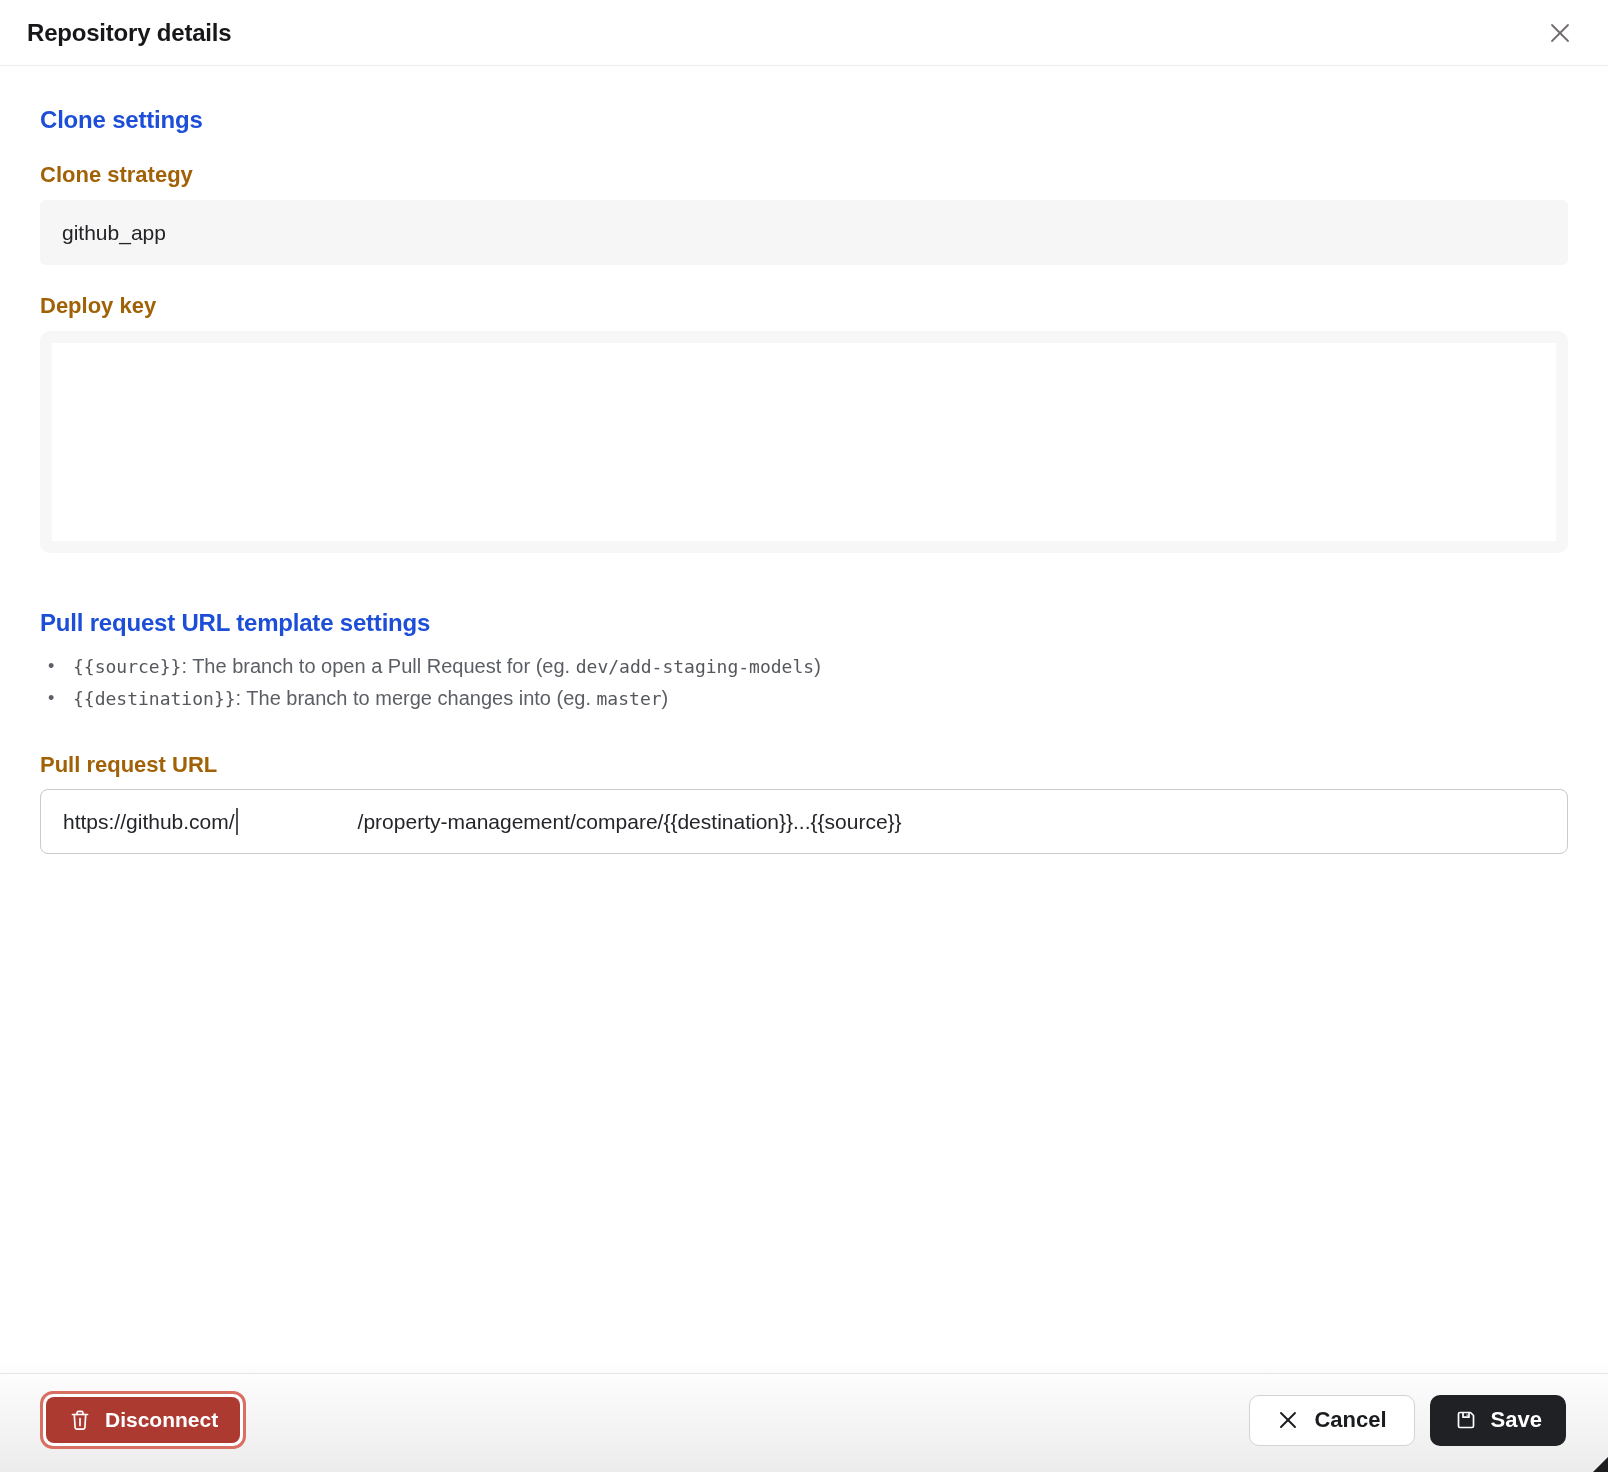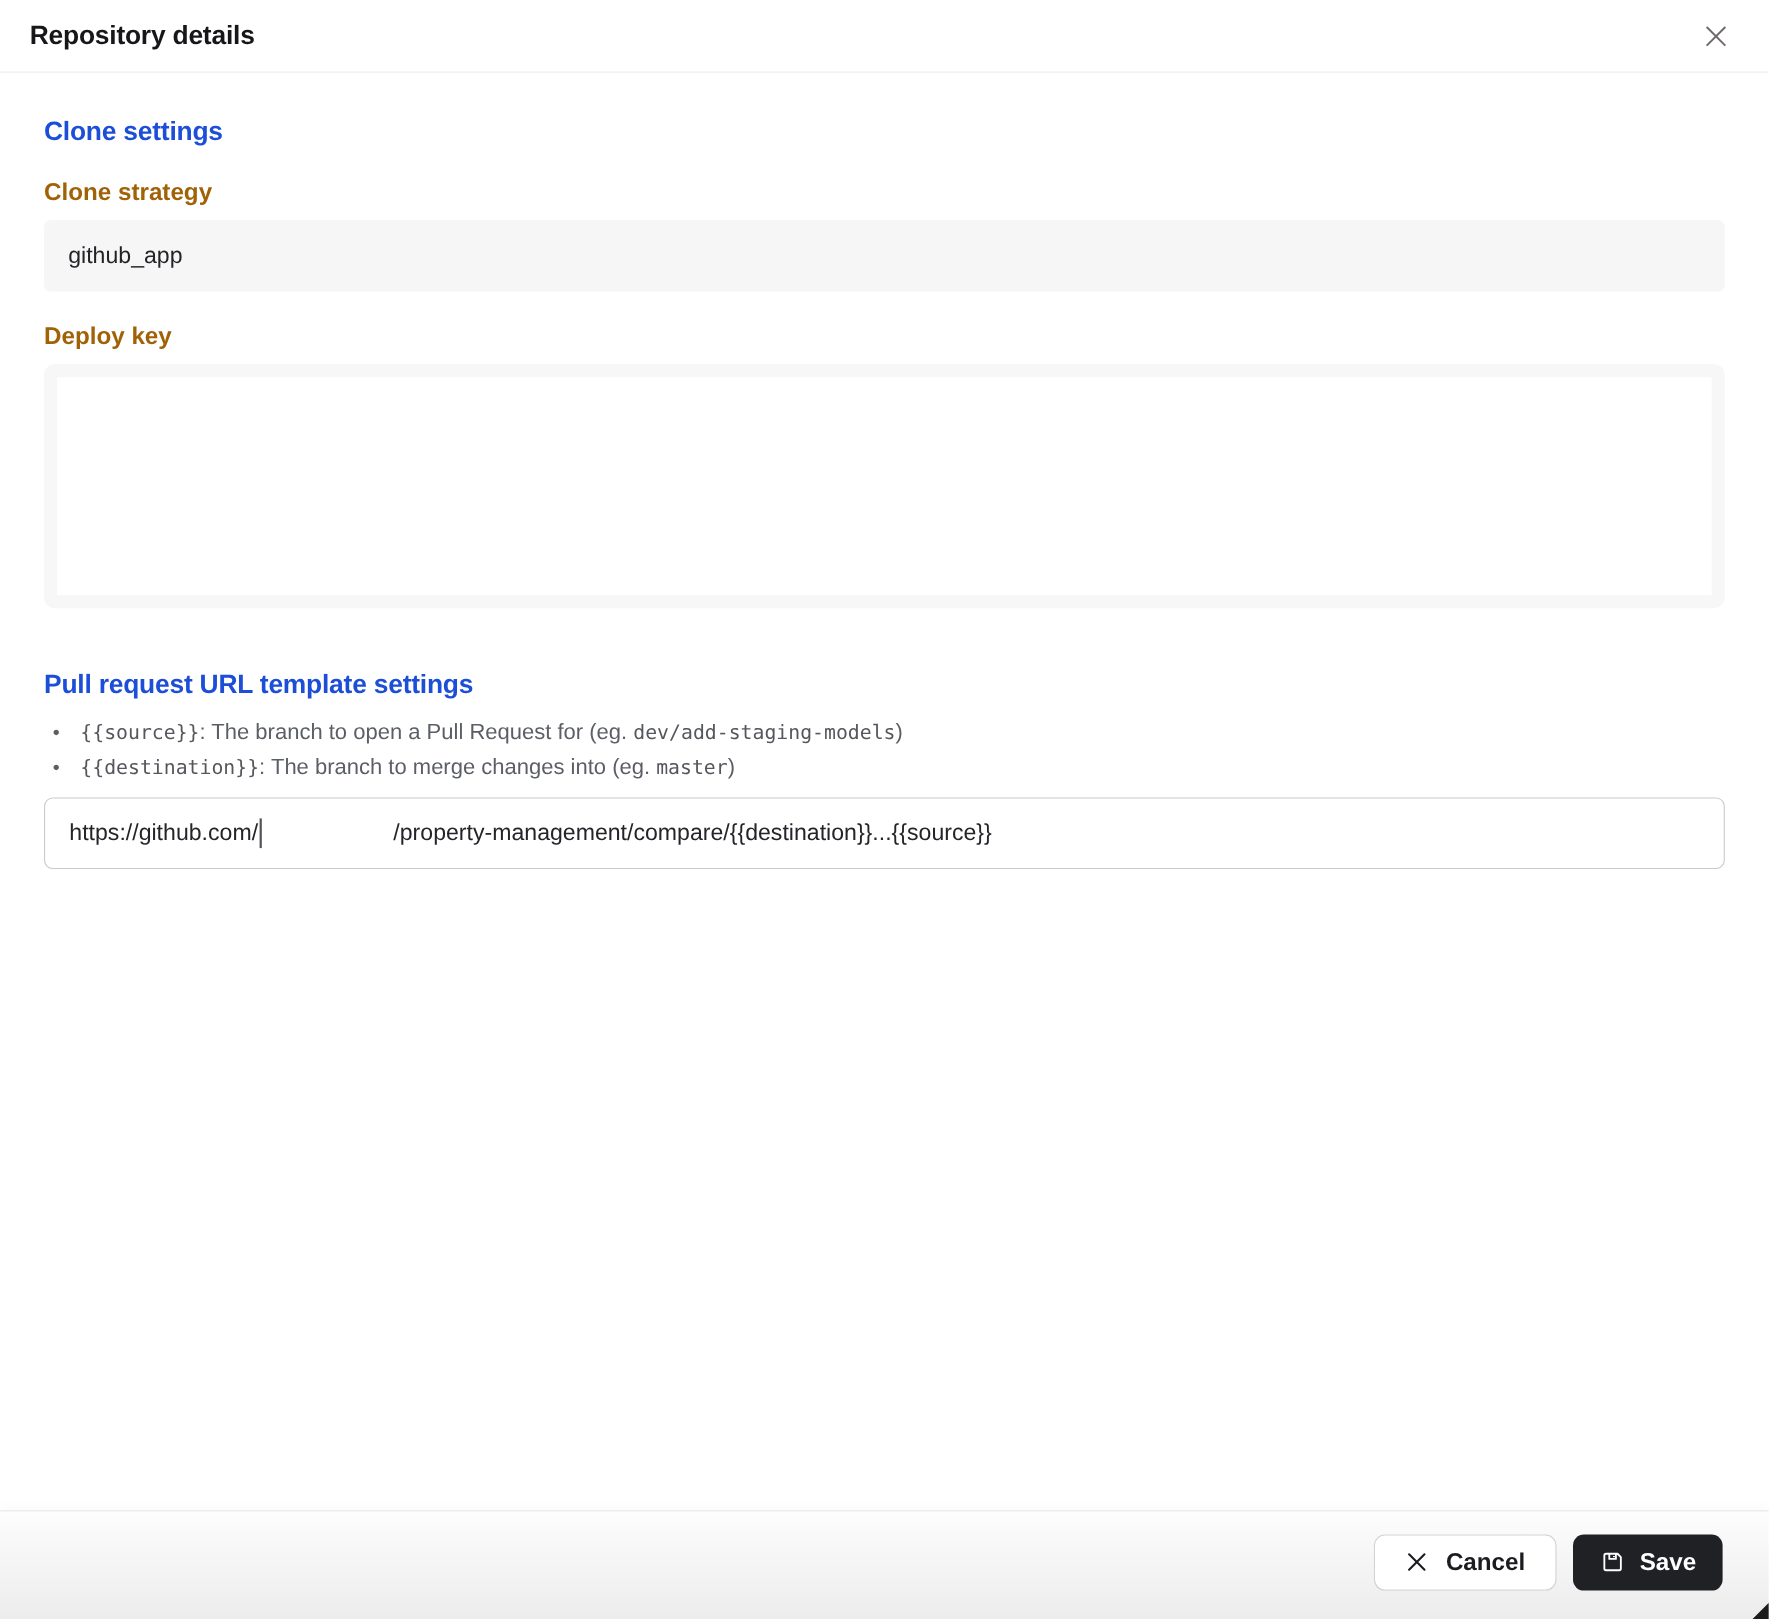--- a/index.html
+++ b/index.html
@@ -250,31 +250,45 @@
 
   <ul class="bullet-list">
     <li>
       <span class="code">{{source}}</span><span>: The branch to open a Pull Request for (eg. </span><span class="code">dev/add-staging-models</span><span>)</span>
     </li>
     <li>
       <span class="code">{{destination}}</span><span>: The branch to merge changes into (eg. </span><span class="code">master</span><span>)</span>
     </li>
   </ul>
 
+  <div class="field-label url-label">Pull request URL</div>
   <div class="url-input">
     <span>https://github.com/</span>
     <span class="text-cursor"></span>
     <span class="redacted-gap"></span>
     <span>/property-management/compare/{{destination}}...{{source}}</span>
   </div>
 
 </main>
 
 <footer class="modal-footer">
 
+  <span class="disconnect-ring">
+    <button class="btn-danger">
+      <span class="icon">
+        <svg width="24" height="24" viewBox="0 0 24 24" fill="none" stroke="#ffffff" stroke-width="1.7" stroke-linecap="round" stroke-linejoin="round">
+          <path d="M4.5 6.5h15"></path>
+          <path d="M9 6.5V5a1.6 1.6 0 0 1 1.6-1.6h2.8A1.6 1.6 0 0 1 15 5v1.5"></path>
+          <path d="M6.3 6.5l.8 13a1.7 1.7 0 0 0 1.7 1.6h6.4a1.7 1.7 0 0 0 1.7-1.6l.8-13"></path>
+          <path d="M12 10.5v7"></path>
+        </svg>
+      </span>
+      <span>Disconnect</span>
+    </button>
+  </span>
 
   <span class="footer-spacer"></span>
 
   <button class="btn-secondary">
     <span class="icon">
       <svg width="22" height="22" viewBox="0 0 22 22" fill="none" stroke="#1b1c1f" stroke-width="1.9" stroke-linecap="round">
         <line x1="4" y1="4" x2="18" y2="18"></line>
           <line x1="18" y1="4" x2="4" y2="18"></line>
       </svg>
     </span>

